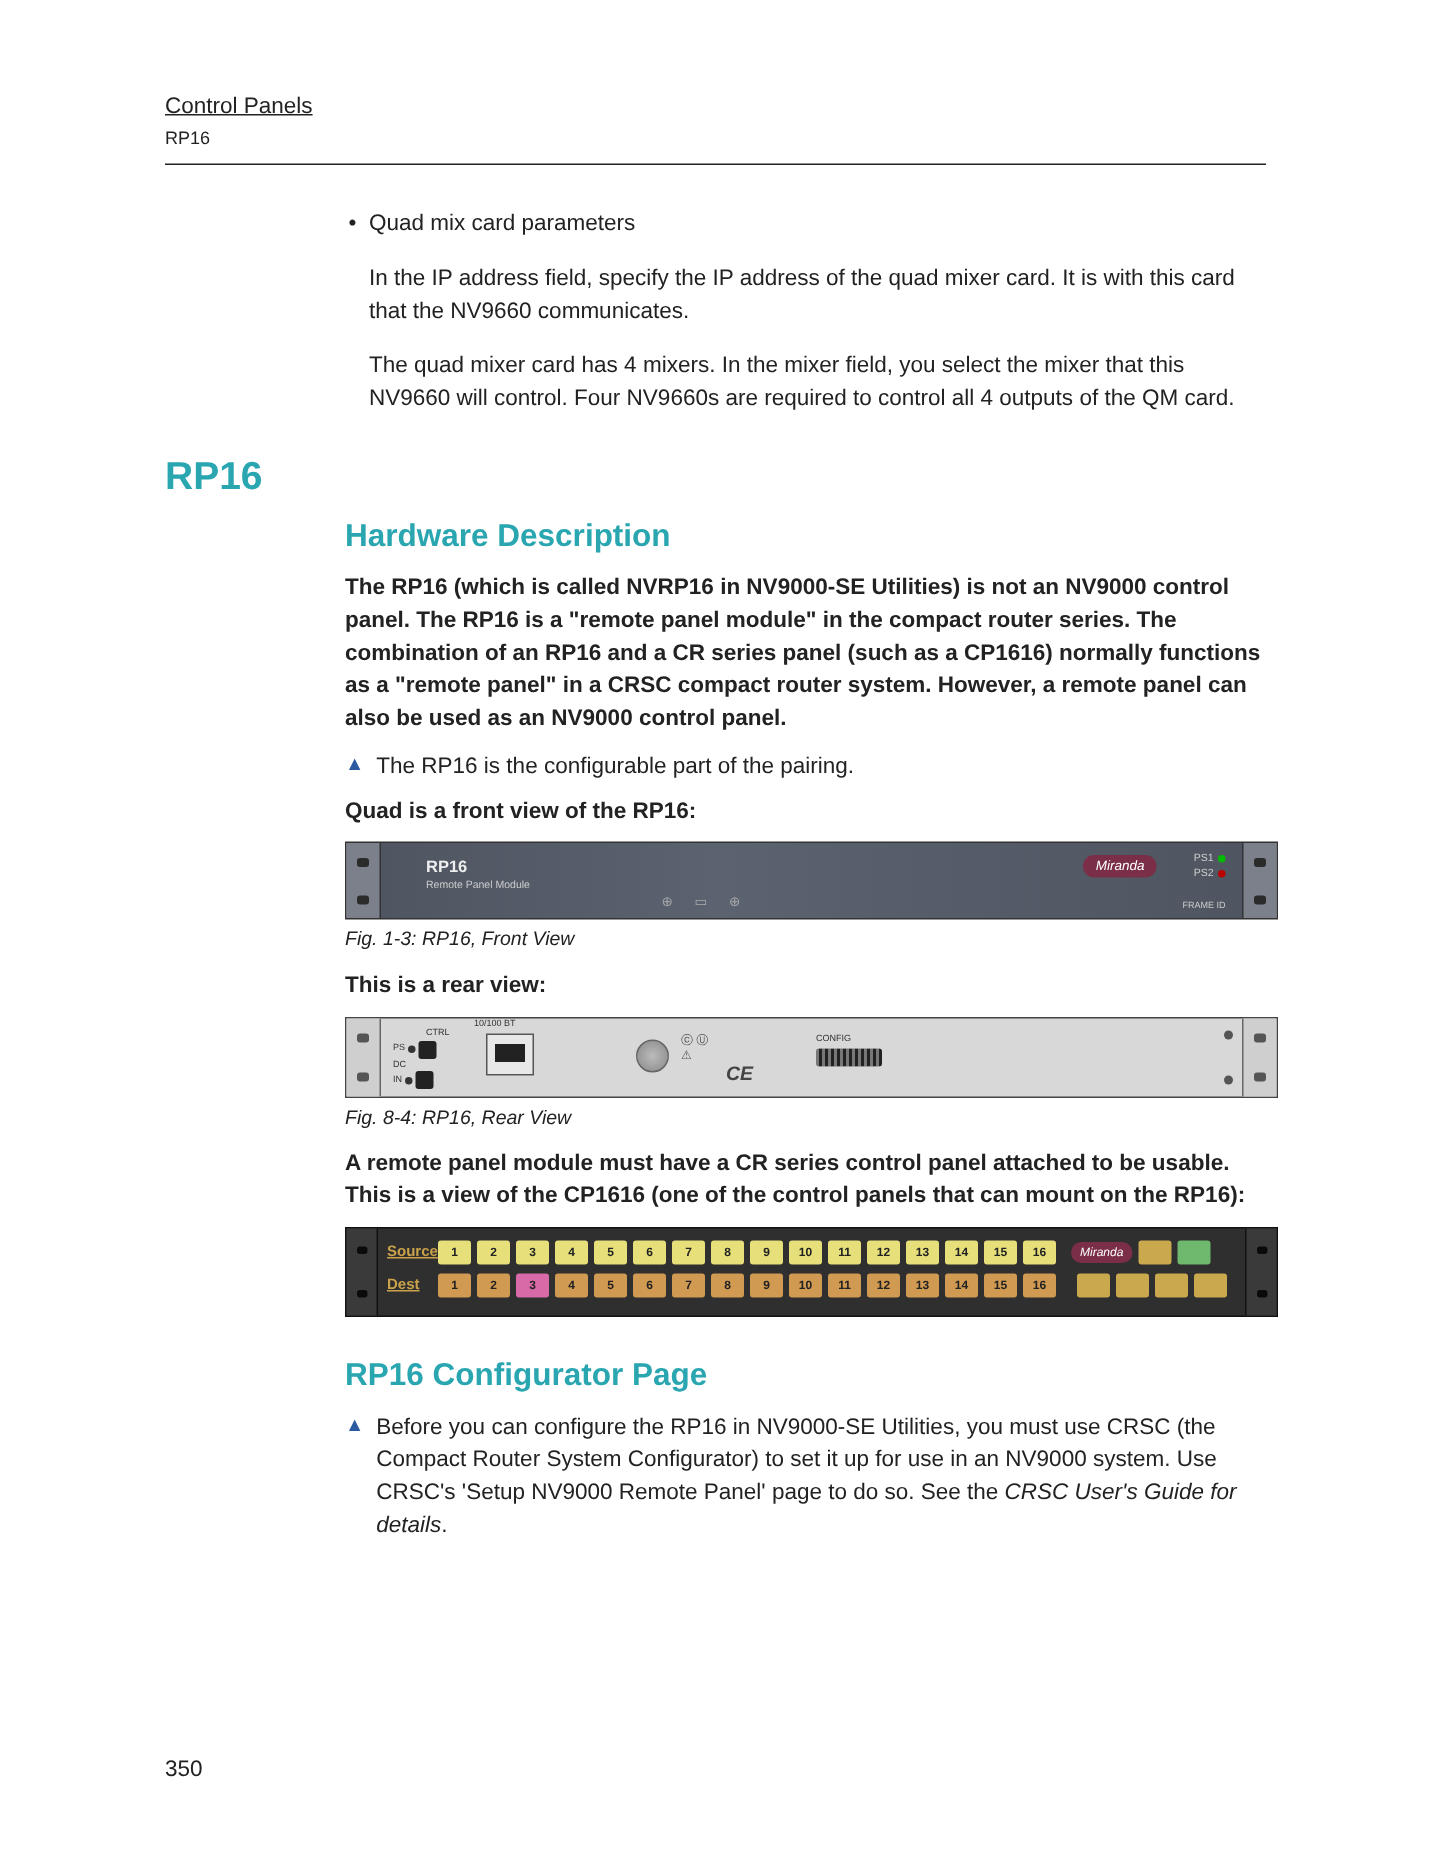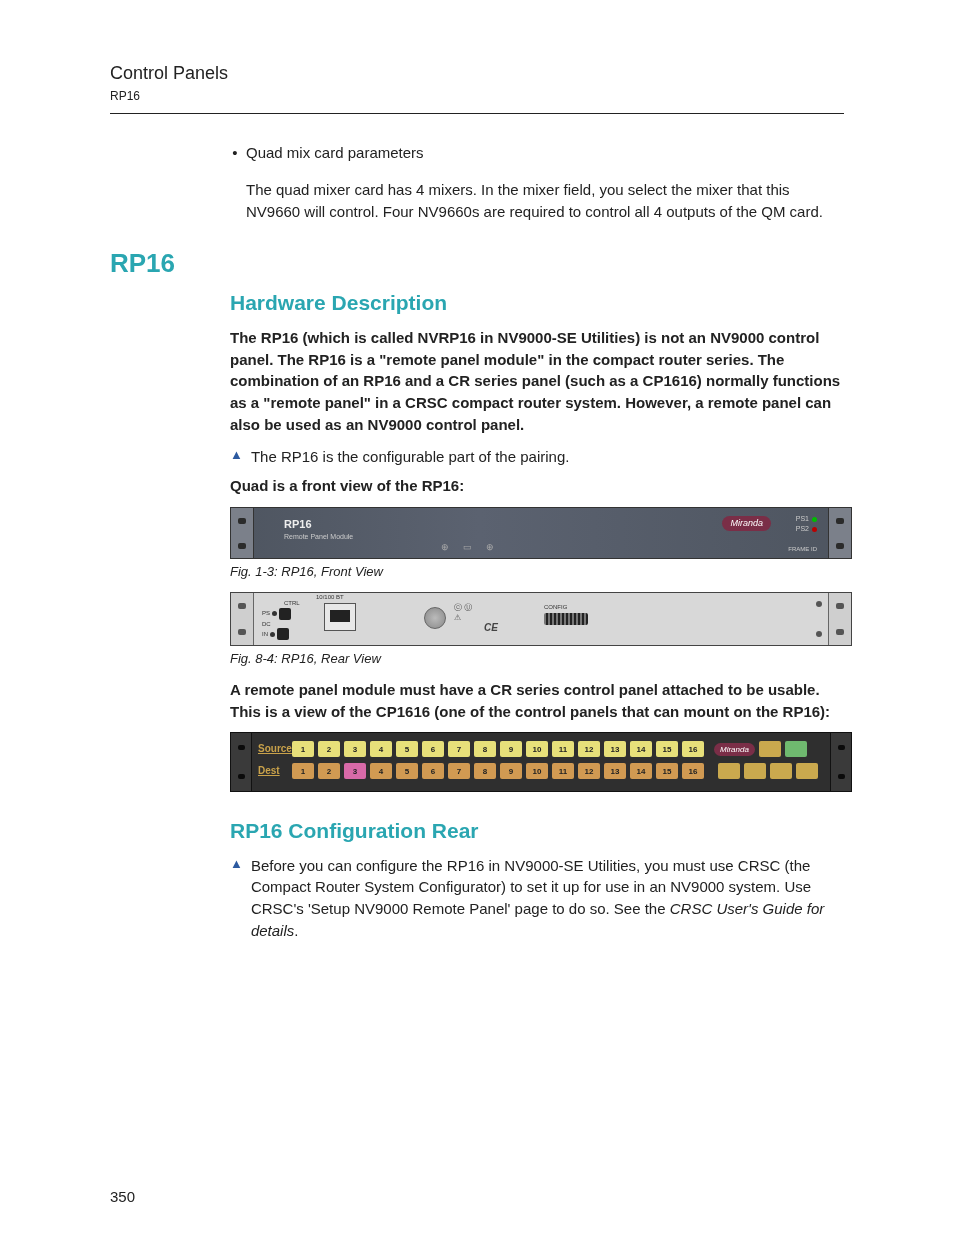--- a/index.html
+++ b/index.html
@@ -11,21 +11,22 @@
     background: #fff;
   }
   .page {
     width: 954px;
     height: 1235px;
     box-sizing: border-box;
     padding: 60px 110px 40px 110px;
     position: relative;
   }
   .hdr-title {
-    font-size: 18px;
+    font-size: 15px;
+    text-decoration: underline;
   }
   .hdr-sub {
     font-size: 12px;
     margin-top: 2px;
   }
   .hdr-rule {
     border: none;
     border-top: 1px solid #222;
     margin: 8px 0 28px 0;
   }
@@ -79,21 +80,21 @@
   .figure {
     margin: 6px 0 4px 0;
   }
   .figcap {
     font-style: italic;
     font-size: 13px;
     margin: 4px 0 10px 0;
   }
   .pgnum {
     position: absolute;
-    bottom: 27px;
+    bottom: 44px;
     left: 110px;
     font-size: 15px;
   }
   .italic { font-style: italic; }
 
   
   .rp16-front {
     width: 620px;
     height: 50px;
     background: linear-gradient(to right, #4e5560 0%, #5b6270 40%, #4e5560 100%);
@@ -161,21 +162,21 @@
   }
   .eth:before { content:""; position:absolute; top:6px; left:5px; width:20px; height:12px; background:#222; }
   .eth-label { position:absolute; left:62px; top:0px; font-size:6px; color:#333; }
   .fan {
     position:absolute; left:170px; top:14px; width:20px; height:20px;
     border:1px solid #666; border-radius:50%; background:radial-gradient(#bbb,#888);
   }
   .cert {
     position:absolute; left:200px; top:10px; font-size:8px; color:#555; line-height:10px;
   }
-  .ce { position:absolute; left:230px; top:28px; font-size:10px; color:#444; font-weight:bold;font-style:italic;}
+  .ce { position:absolute; left:230px; top:28px; font-size:13px; color:#444; font-weight:bold;font-style:italic;}
   .cfg {
     position:absolute; left:290px; top:10px; font-size:6px; color:#333;
   }
   .cfg-port { width:44px; height:12px; background:#222; margin-top:1px; border-radius:2px;
     background-image: repeating-linear-gradient(90deg,#777 0 2px,#222 2px 4px);
   }
   .scr { position:absolute; width:6px; height:6px; border-radius:50%; background:#555; }
 
   
   .cp1616 {
@@ -220,20 +221,21 @@
     <div class="hdr-title">Control Panels</div>
     <div class="hdr-sub">RP16</div>
     <hr class="hdr-rule">
   </div>
 
   <div class="content-col">
     <div class="bullet-line">
       <span class="bullet-dot">•</span>
       <span>Quad mix card parameters</span>
     </div>
+    <p class="indent-para">In the IP address field, specify the IP address of the quad mixer card. It is with this card that the NV9660 communicates.</p>
     <p class="indent-para">The quad mixer card has 4 mixers. In the mixer field, you select the mixer that this NV9660 will control. Four NV9660s are required to control all 4 outputs of the QM card.</p>
   </div>
 
   <h1 class="section full-col">RP16</h1>
 
   <div class="content-col">
     <h2 class="subsection">Hardware Description</h2>
     <p class="para">The RP16 (which is called NVRP16 in NV9000-SE Utilities) is not an NV9000 control panel. The RP16 is a "remote panel module" in the compact router series. The combination of an RP16 and a CR series panel (such as a CP1616) normally functions as a "remote panel" in a CRSC compact router system. However, a remote panel can also be used as an NV9000 control panel.</p>
 
     <div class="note-line">
@@ -261,20 +263,21 @@
         </div>
         <div class="frameid">FRAME ID</div>
         <div class="rack-ear right" style="margin-left:auto;">
           <div class="ear-hole"></div>
             <div class="ear-hole"></div>
         </div>
       </div>
     </div>
     <div class="figcap">Fig. 1-3: RP16, Front View</div>
 
+    <p class="para">This is a rear view:</p>
 
     <div class="figure">
       <div class="rp16-rear">
         <div class="rear-ear">
           <div class="ear-hole"></div>
             <div class="ear-hole"></div>
         </div>
         <div class="rear-content">
           <div class="pwr-block">
             <div style="font-size:6px; margin-left:22px;">CTRL</div>
@@ -373,21 +376,21 @@
             <span class="cp-btn cp-aux"></span>
           </div>
         </div>
         <div class="cp-ear right">
           <div class="ear-hole"></div>
             <div class="ear-hole"></div>
         </div>
       </div>
     </div>
 
-    <h2 class="subsection" style="margin-top:24px;">RP16 Configuration Rear</h2>
+    <h2 class="subsection" style="margin-top:24px;">RP16 Configurator Page</h2>
     <div class="note-line">
       <span class="note-tri">▲</span>
       <span>
         <span>Before you can configure the RP16 in NV9000-SE Utilities, you must use CRSC (the Compact Router System Configurator) to set it up for use in an NV9000 system. Use CRSC's 'Setup NV9000 Remote Panel' page to do so. See the </span><span class="italic">CRSC User's Guide for details</span><span>.</span>
       </span>
     </div>
   </div>
 
   <div class="pgnum">350</div>
 </div>

